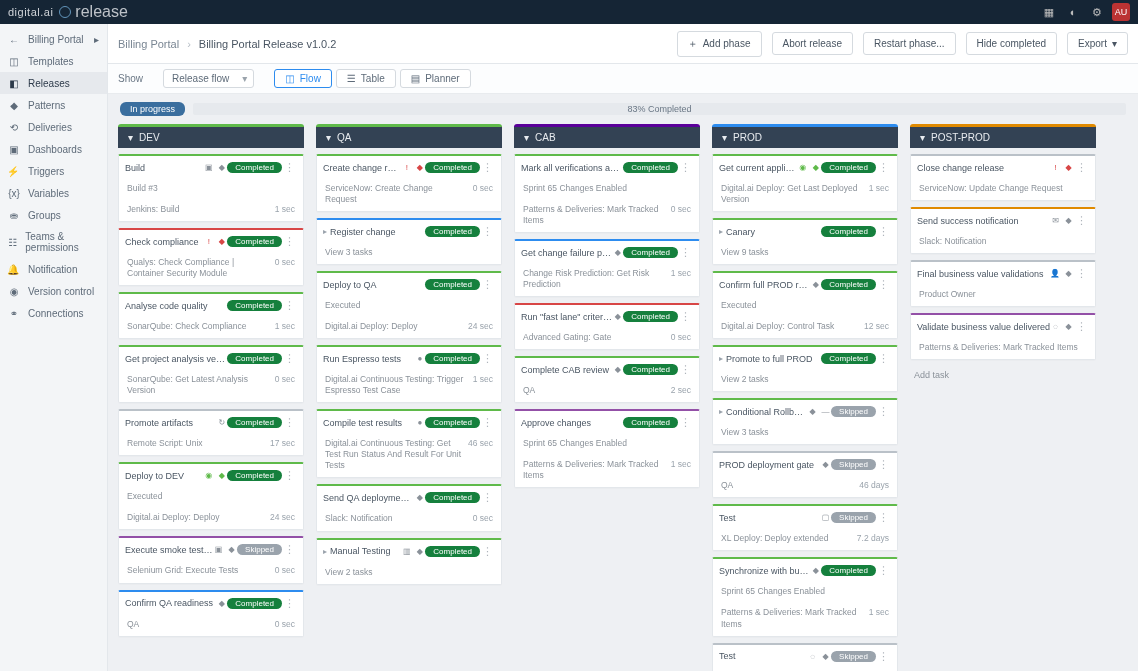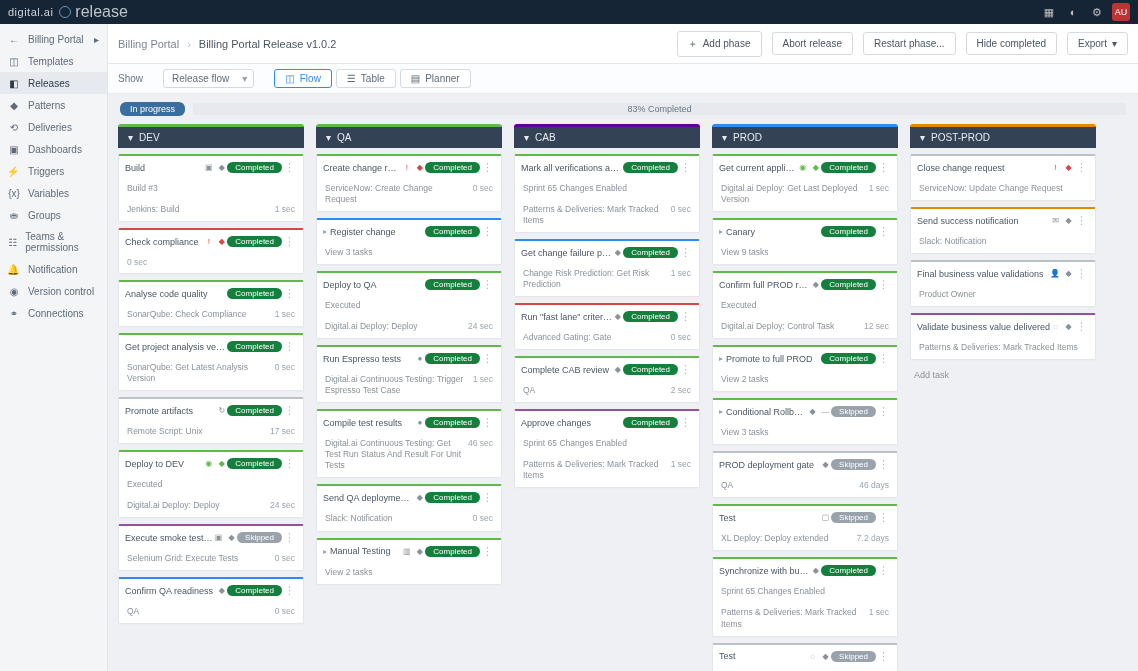--- a/index.html
+++ b/index.html
@@ -216,20 +216,21 @@
                 <div class="ctop">
                   <span class="title">Check compliance</span>
                   <span class="icons">
                     <span class="sq i-red">!</span>
                     <span class="sq i-red">◆</span>
                   </span>
                   <span class="status-pill sp-completed">Completed</span>
                   <span class="menu-dots">⋮</span>
                 </div>
                 <div class="cbody">
+                  <span class="sub">Qualys: Check Compliance | Container Security Module</span>
                   <span class="dur">0 sec</span>
                 </div>
               </div>
               <div class="card acc-green">
                 <div class="ctop">
                   <span class="title">Analyse code quality</span>
                   <span class="icons"></span>
                   <span class="status-pill sp-completed">Completed</span>
                   <span class="menu-dots">⋮</span>
                 </div>
@@ -637,21 +638,21 @@
             </div>
           </div>
           <div class="col">
             <div class="col-hdr orange">
               <span>▾</span>
               <span>POST-PROD</span>
             </div>
             <div class="col-body">
               <div class="card acc-gray">
                 <div class="ctop">
-                  <span class="title">Close change request</span>
+                  <span class="title">Close change release</span>
                   <span class="icons">
                     <span class="sq i-red">!</span>
                     <span class="sq i-red">◆</span>
                   </span>
                   <span class="menu-dots">⋮</span>
                 </div>
                 <div class="cbody">
                   <span class="sub">ServiceNow: Update Change Request</span>
                 </div>
               </div>

